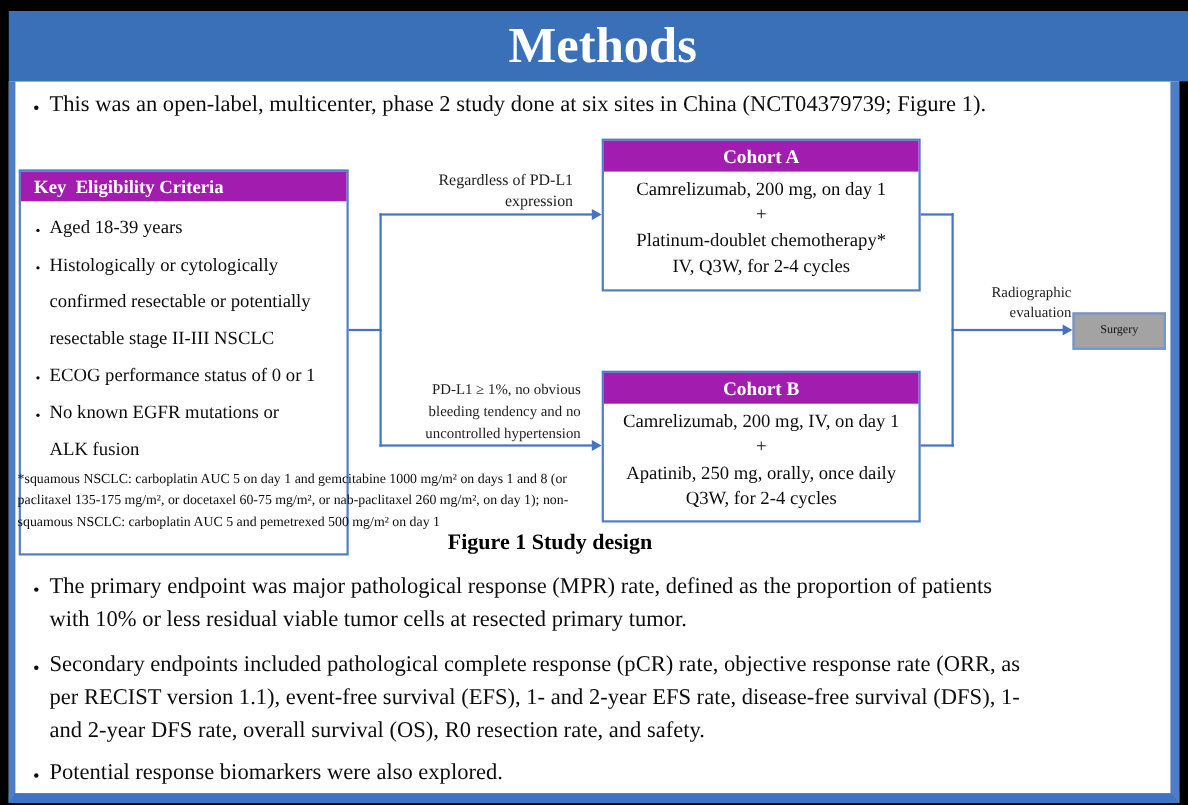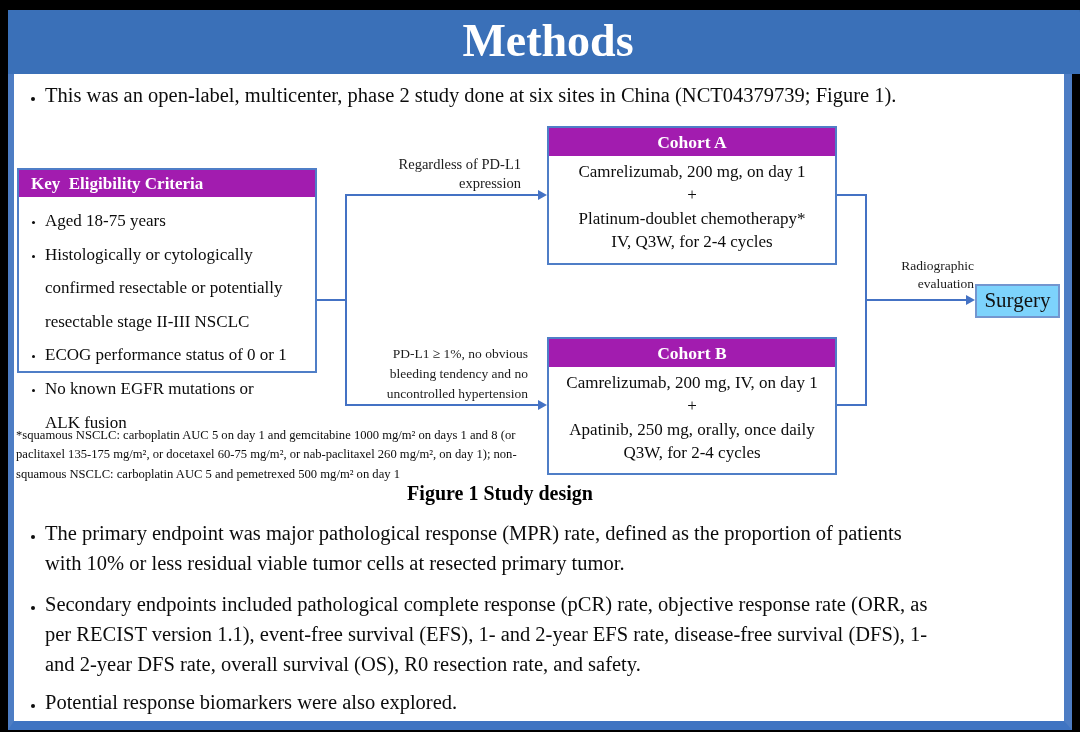--- a/index.html
+++ b/index.html
@@ -22,21 +22,21 @@
   .bullet li::marker { font-size:0.62em; }
   
   .box { position:absolute; background:#fff; border:2px solid #4f7ec7; box-sizing:border-box; }
   .box-head { background:#a21caf; color:#fff; font-weight:bold; }
   .elig-head { height:27px; line-height:27px; font-size:17px; padding-left:12px; white-space:pre-wrap; }
   .cohort-head { height:28px; line-height:28px; font-size:17.5px; text-align:center; }
   .elig-list { margin:7px 0 0; padding-left:26px; font-size:17px; line-height:33.6px; color:#0c0c0c; }
   .elig-list li { list-style:disc outside; margin:0; }
   .elig-list li::marker { font-size:0.6em; }
   .cohort-body { text-align:center; font-size:17px; line-height:23.4px; padding-top:4px; color:#0c0c0c; }
-  .surgery-box { position:absolute; left:975px; top:284px; width:85px; height:34px; border:2px solid #7396cf; box-sizing:border-box; text-align:center; font-size:21px; line-height:29px; background:#7dd3fc; }
+  .surgery-box { position:absolute; left:975px; top:284px; width:85px; height:34px; border:2px solid #7396cf; box-sizing:border-box; text-align:center; font-size:11px; line-height:29px; background:#a3a3a3; }
   
   .ln { position:absolute; background:#4472c4; }
   .ah { position:absolute; width:0; height:0; border-top:5px solid transparent; border-bottom:5px solid transparent; border-left:9px solid #4472c4; }
   
   .lbl { position:absolute; text-align:right; color:#1c1c1c; }
   .lbl-top { left:366px; top:155px; width:155px; font-size:14.5px; line-height:18.5px; }
   .lbl-bottom { left:368px; top:344px; width:160px; font-size:13.5px; line-height:20px; }
   .lbl-right { left:870px; top:257px; width:104px; font-size:13.5px; line-height:17.5px; }
   .footnote { position:absolute; left:16px; top:426px; width:540px; font-size:12.6px; line-height:19.3px; color:#0c0c0c; }
   .caption { position:absolute; left:0; top:482px; width:1000px; text-align:center; font-weight:bold; font-size:20px; color:#000; }
@@ -51,25 +51,25 @@
   </div>
 
   <div class="content"></div>
 
   <ul class="bullet" style="top:80px;">
     <li>
         <span class="tline">This was an open-label, multicenter, phase 2 study done at six sites in China (NCT04379739; Figure 1).</span>
       </li>
   </ul>
 
-  <div class="box" style="left:17px; top:168px; width:300px; height:205px;">
+  <div class="box" style="left:17px; top:154px; width:300px; height:351px;">
     <div class="box-head elig-head">Key  Eligibility Criteria</div>
     <ul class="elig-list">
       <li>
-          <span class="tline">Aged 18-75 years</span>
+          <span class="tline">Aged 18-39 years</span>
         </li>
       <li>
           <span class="tline">Histologically or cytologically</span>
           <span class="tline">confirmed resectable or potentially</span>
           <span class="tline">resectable stage II-III  NSCLC</span>
         </li>
       <li>
           <span class="tline">ECOG performance status of 0 or 1</span>
         </li>
       <li>

